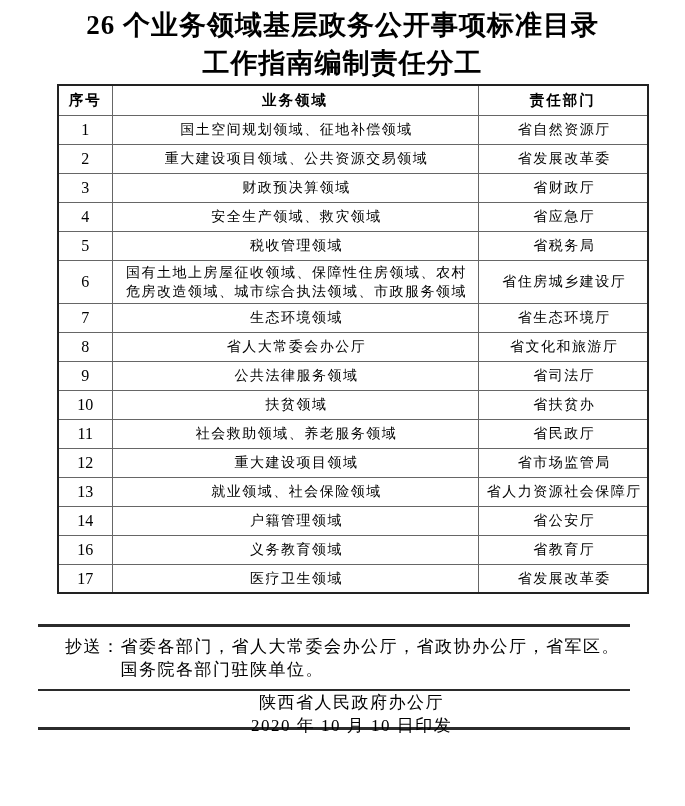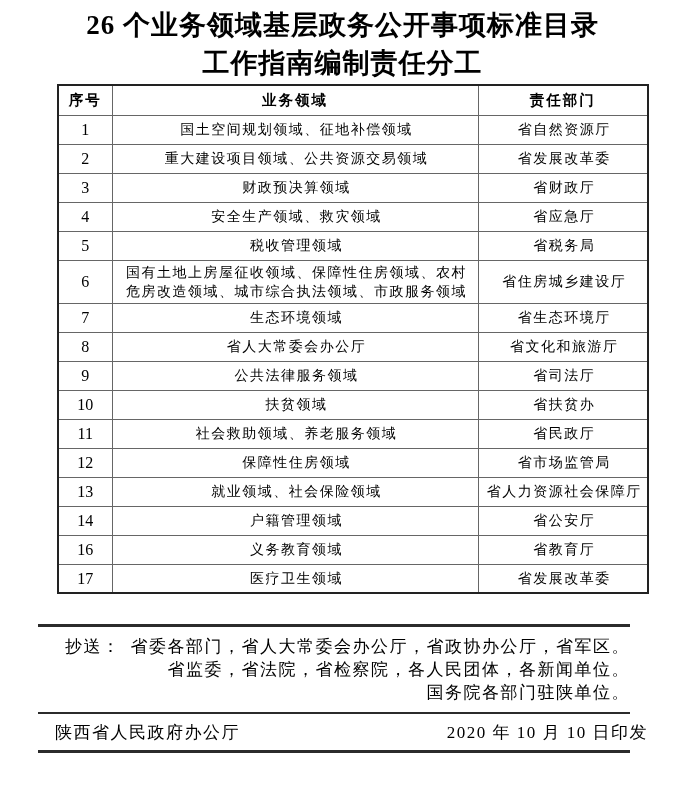--- a/index.html
+++ b/index.html
@@ -54,21 +54,21 @@
   }
   td.td-no {
     text-align:center;
     font-size:16px;
     letter-spacing:0;
     padding:2px 0;
   }
   td.td-area, td.td-dept { text-align:center; }
 
   
-  .footer { margin:30px 0 0 38px; width:592px;text-align:right; }
+  .footer { margin:30px 0 0 38px; width:592px; }
   .rule { width:592px; font-size:0; line-height:0; }
   .rule.thick { border-top:3px solid #2b2b2b; }
   .rule.thin  { border-top:2px solid #2b2b2b; }
   .cc-block {
     display:flex;
     padding:8px 0 8px 27px;
     font-size:17px;
     letter-spacing:1.5px;
     line-height:23px;
   }
@@ -77,20 +77,21 @@
   .issuer-row {
     display:flex;
     justify-content:space-between;
     align-items:center;
     height:36px;
     padding-left:17px;
     margin-right:-18px;
     font-size:17px;
     letter-spacing:1.5px;
     white-space:nowrap;
+    flex-direction:column;
   }
 </style>
 </head>
 <body>
 
 <div class="page">
 
   <div class="doc-title">26 个业务领域基层政务公开事项标准目录</div>
   <div class="doc-title">工作指南编制责任分工</div>
 
@@ -159,21 +160,21 @@
         <td class="td-area">扶贫领域</td>
         <td class="td-dept">省扶贫办</td>
       </tr>
         <tr style="">
         <td class="td-no">11</td>
         <td class="td-area">社会救助领域、养老服务领域</td>
         <td class="td-dept">省民政厅</td>
       </tr>
         <tr style="">
         <td class="td-no">12</td>
-        <td class="td-area">保障性住房领域</td>
+        <td class="td-area">重大建设项目领域</td>
         <td class="td-dept">省市场监管局</td>
       </tr>
         <tr style="">
         <td class="td-no">13</td>
         <td class="td-area">就业领域、社会保险领域</td>
         <td class="td-dept">省人力资源社会保障厅</td>
       </tr>
         <tr style="">
         <td class="td-no">14</td>
         <td class="td-area">户籍管理领域</td>
@@ -191,21 +192,20 @@
       </tr>
       </tbody>
   </table>
 
   <div class="footer">
     <div class="rule thick"></div>
     <div class="cc-block">
       <span class="cc-label">抄送：</span>
       <div class="cc-lines">
         <div>省委各部门，省人大常委会办公厅，省政协办公厅，省军区。</div>
-        <div>省监委，省法院，省检察院，各人民团体，各新闻单位。</div>
         <div>国务院各部门驻陕单位。</div>
       </div>
     </div>
     <div class="rule thin"></div>
     <div class="issuer-row">
       <span>陕西省人民政府办公厅</span>
       <span>2020 年 10 月 10 日印发</span>
     </div>
     <div class="rule thick"></div>
   </div>

